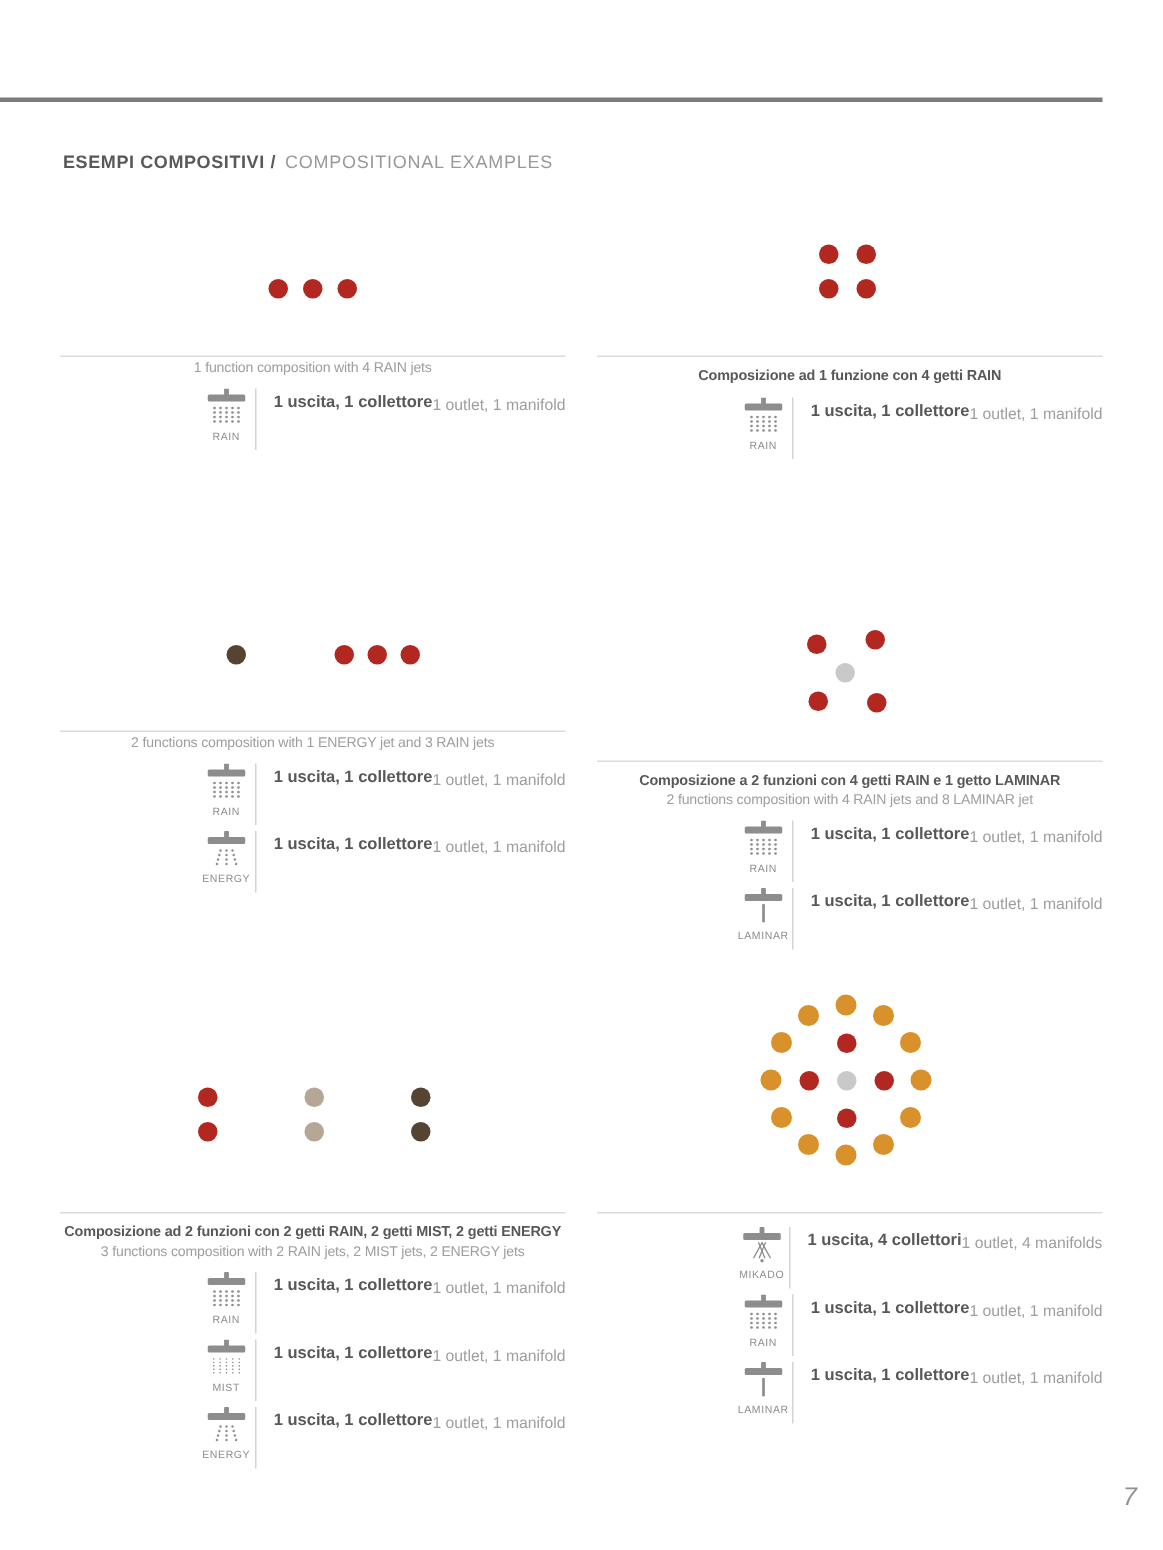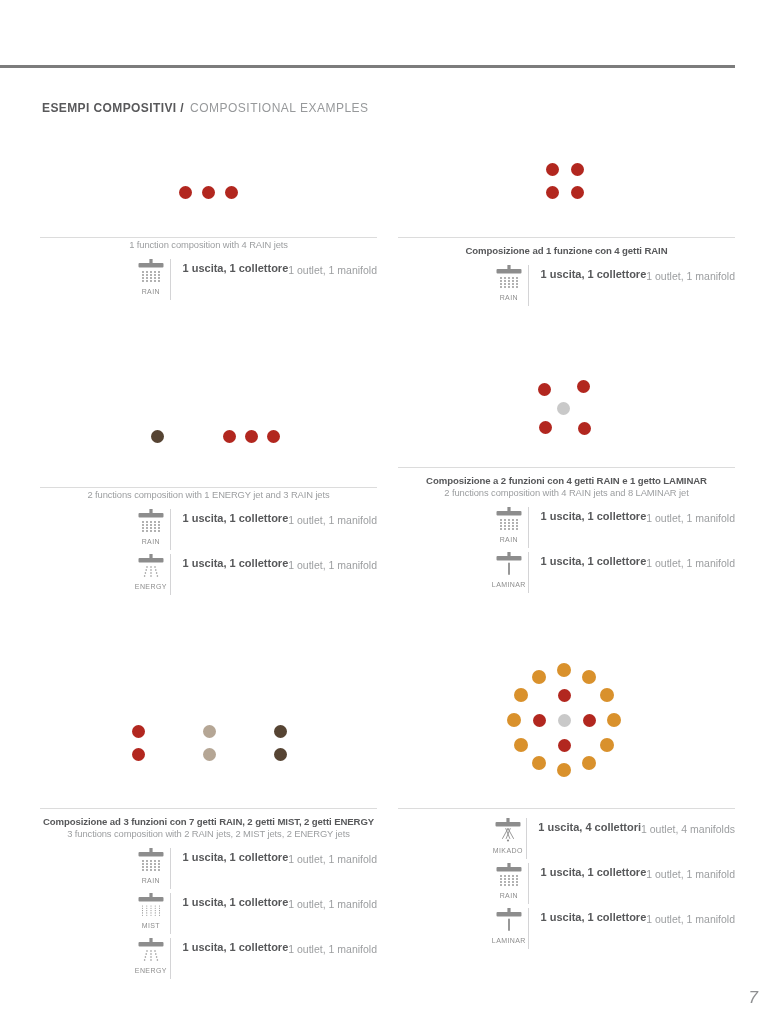--- a/index.html
+++ b/index.html
@@ -193,21 +193,21 @@
               <div class="jet-label">ENERGY</div>
             </div>
             <div class="fn-sep"></div>
             <div class="fn-text">
               <div class="fn-it">1 uscita, 1 collettore</div>
               <div class="fn-en">1 outlet, 1 manifold</div>
             </div>
           </div>
         </div>
       </section>
-      <section class="panel" style="left: 398px; top: 380px;">
+      <section class="panel" style="left: 398px; top: 420px;">
         <div class="dots" style="height: 87px;">
           <span class="dot" style="width: 13px; height: 13px; left: 139.5px; top: 2.5px; background: rgb(178, 39, 31);"></span>
           <span class="dot" style="width: 13px; height: 13px; left: 178.5px; top: -0.5px; background: rgb(178, 39, 31);"></span>
           <span class="dot" style="width: 13px; height: 13px; left: 140.5px; top: 40.5px; background: rgb(178, 39, 31);"></span>
           <span class="dot" style="width: 13px; height: 13px; left: 179.5px; top: 41.5px; background: rgb(178, 39, 31);"></span>
           <span class="dot" style="width: 13px; height: 13px; left: 158.5px; top: 21.5px; background: rgb(201, 201, 201);"></span>
         </div>
         <div class="rule"></div>
         <p class="cap-it">Composizione a 2 funzioni con 4 getti RAIN e 1 getto LAMINAR</p>
         <p class="cap-en">2 functions composition with 4 RAIN jets and 8 LAMINAR jet</p>
@@ -266,21 +266,21 @@
       <section class="panel" style="left: 40px; top: 660px;">
         <div class="dots" style="height: 148px;">
           <span class="dot" style="width: 13px; height: 13px; left: 91.5px; top: 64.5px; background: rgb(178, 39, 31);"></span>
           <span class="dot" style="width: 13px; height: 13px; left: 91.5px; top: 87.5px; background: rgb(178, 39, 31);"></span>
           <span class="dot" style="width: 13px; height: 13px; left: 162.5px; top: 64.5px; background: rgb(181, 166, 149);"></span>
           <span class="dot" style="width: 13px; height: 13px; left: 162.5px; top: 87.5px; background: rgb(181, 166, 149);"></span>
           <span class="dot" style="width: 13px; height: 13px; left: 233.5px; top: 64.5px; background: rgb(86, 68, 51);"></span>
           <span class="dot" style="width: 13px; height: 13px; left: 233.5px; top: 87.5px; background: rgb(86, 68, 51);"></span>
         </div>
         <div class="rule"></div>
-        <p class="cap-it">Composizione ad 3 funzioni con 7 getti RAIN, 2 getti MIST, 2 getti ENERGY</p>
+        <p class="cap-it">Composizione ad 2 funzioni con 2 getti RAIN, 2 getti MIST, 2 getti ENERGY</p>
         <p class="cap-en">3 functions composition with 2 RAIN jets, 2 MIST jets, 2 ENERGY jets</p>
         <div class="functions">
           <div class="fn-row">
             <div class="fn-icon">
               <svg width="30" height="27" viewBox="0 0 30 27">
                 <rect x="13.4" y="0" width="3.2" height="4.5" rx="0.5" fill="#8d8d8d"></rect>
                 <rect x="2.5" y="4" width="25" height="4.6" rx="1" fill="#8d8d8d"></rect>
                 <circle cx="7" cy="13" r="0.9" fill="#8d8d8d"></circle>
                 <circle cx="7" cy="16" r="0.9" fill="#8d8d8d"></circle>
                 <circle cx="7" cy="19" r="0.9" fill="#8d8d8d"></circle>

